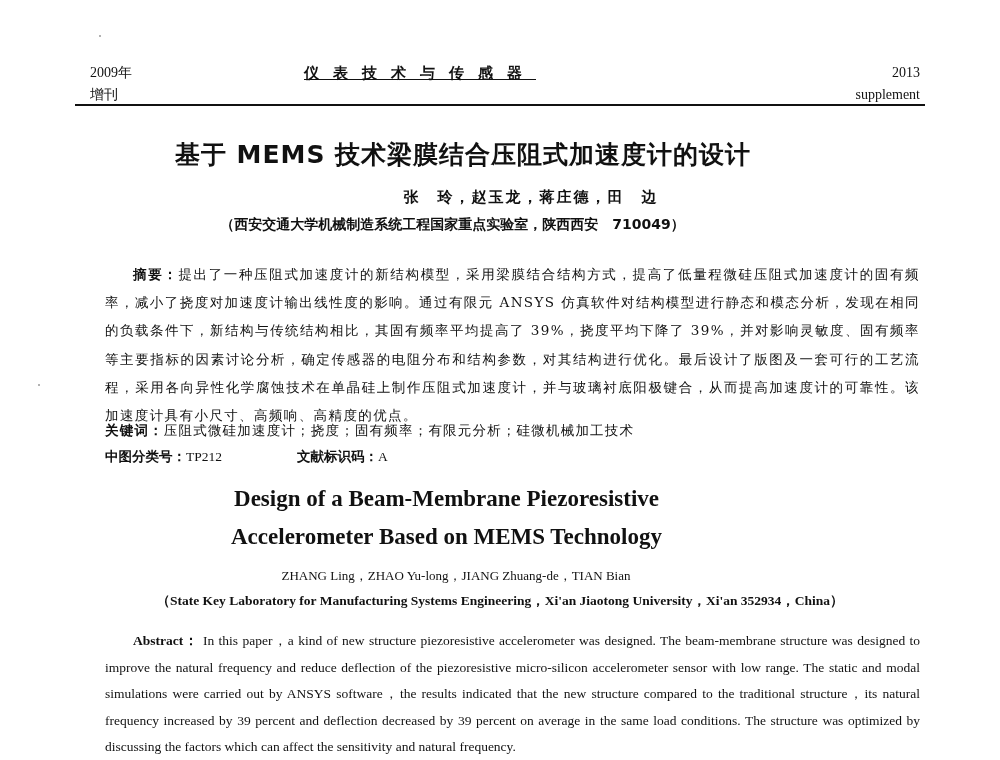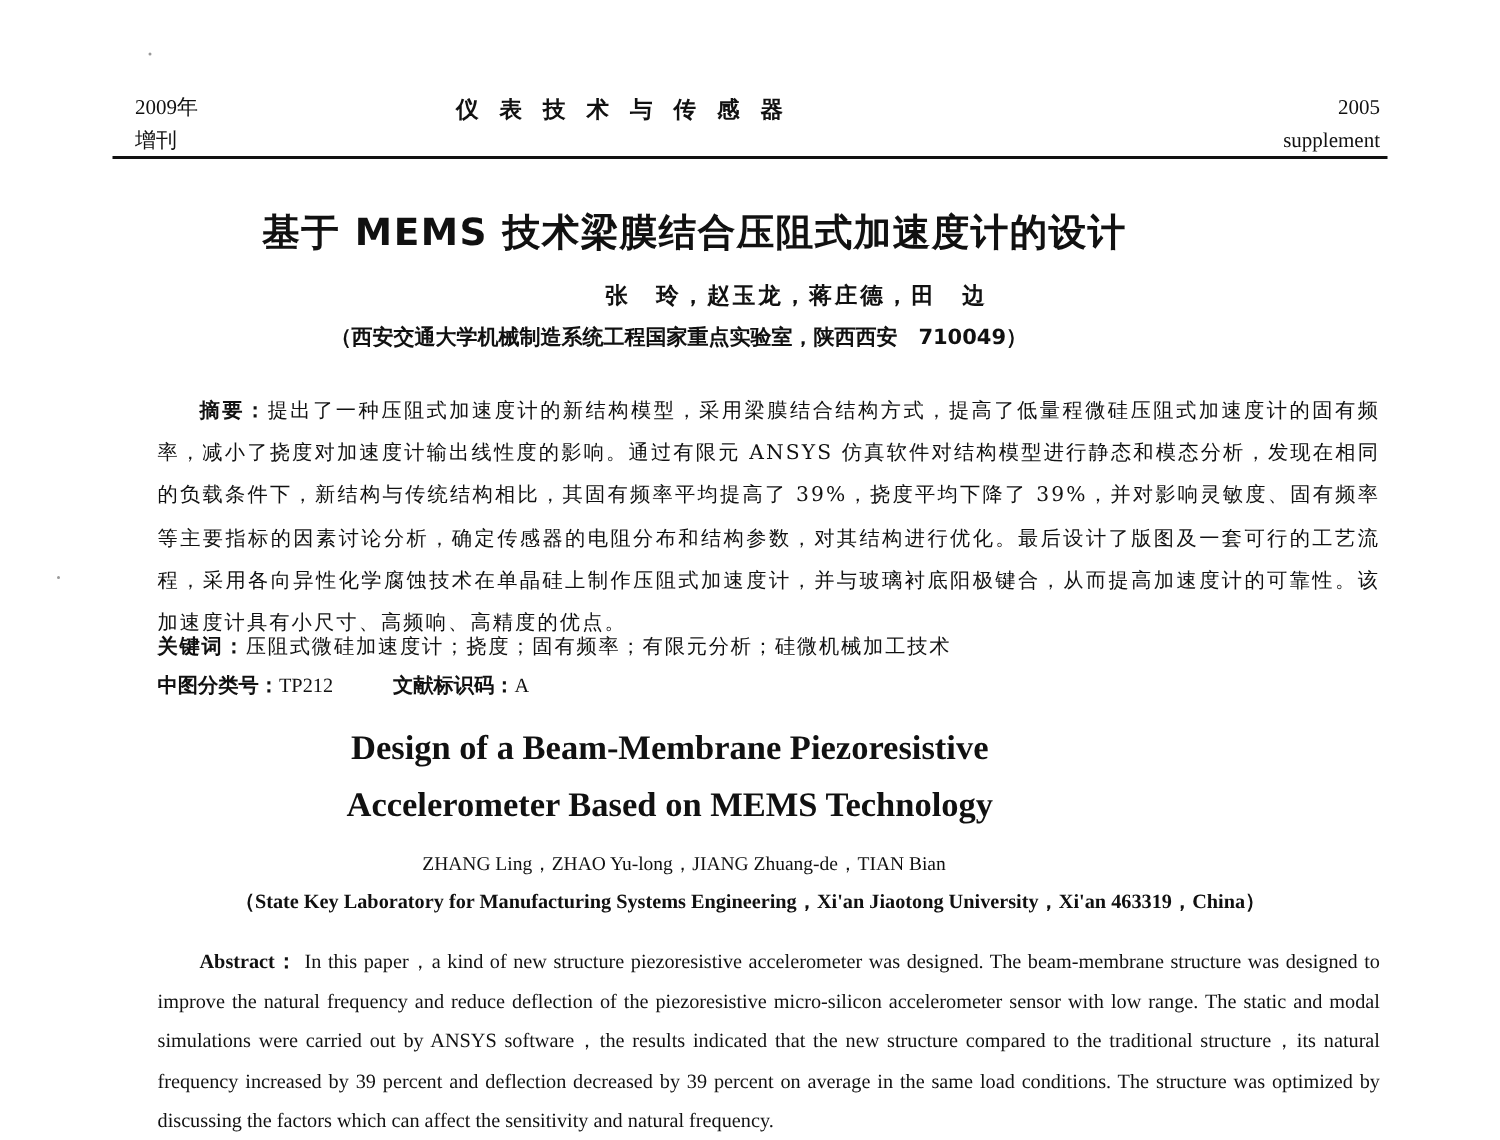--- a/index.html
+++ b/index.html
@@ -1,31 +1,31 @@
 <!DOCTYPE html>
 <html><head>
   <meta charset="utf-8">
   <style>
     html, body { margin: 0; padding: 0; background: #ffffff; }
     body { width: 1000px; height: 760px; position: relative; overflow: hidden; color: #111; font-family: "Liberation Serif", "DejaVu Serif", serif; }
     .abs { position: absolute; }
     .hdr-left { left: 90px; top: 62px; font-size: 14px; line-height: 22px; }
-    .hdr-center { left: 0; width: 840px; top: 62px; text-align: center; }
+    .hdr-center { left: 0; width: 840px; top: 62px; text-align: center; text-decoration: underline; }
     .hdr-center .cn { font-size: 15px; font-weight: bold; letter-spacing: 14px; line-height: 22px; font-family: "DejaVu Serif", serif; }
     .hdr-center .en { font-size: 13px; line-height: 20px; word-spacing: 5px; }
     .hdr-right { right: 80px; top: 62px; font-size: 14px; line-height: 22px; text-align: right; }
     .hdr-rule { left: 75px; width: 850px; top: 104px; height: 2px; background: #111; }
     .title-cn { left: 0; width: 926px; top: 138px; text-align: center; font-size: 25px; font-weight: bold; font-family: "DejaVu Sans", sans-serif; letter-spacing: 1px; }
     .authors-cn { left: 0; width: 1000px; top: 188px; text-align: center; font-size: 15px; font-weight: bold; letter-spacing: 2px; padding-left: 31px; }
     .affil-cn { left: 0; width: 905px; top: 216px; text-align: center; font-size: 14px; font-weight: bold; font-family: "DejaVu Sans", sans-serif; }
     .abstract-cn { left: 105px; width: 815px; top: 260px; font-size: 13.5px; line-height: 28.2px; letter-spacing: 1.4px; text-align: justify; font-family: "DejaVu Serif", serif; }
     .abstract-cn .lbl { font-weight: bold; margin-left: 28px; }
     .kw { left: 105px; top: 422px; font-size: 13.5px; letter-spacing: 1.2px; font-family: "DejaVu Serif", serif; }
     .kw .lbl { font-weight: bold; }
-    .meta { left: 105px; top: 448px; font-size: 13.5px; font-family: "DejaVu Sans", sans-serif; font-weight: bold; display: flex; gap: 40px; }
+    .meta { left: 105px; top: 448px; font-size: 13.5px; font-family: "DejaVu Sans", sans-serif; font-weight: bold; display: flex; gap: 75px; }
     .meta span.v { font-weight: normal; font-family: "Liberation Serif", serif; }
     .title-en { left: 0; width: 893px; top: 480px; text-align: center; font-size: 23px; font-weight: bold; line-height: 38px; }
     .authors-en { left: 0; width: 912px; top: 567px; text-align: center; font-size: 13px; }
     .affil-en { left: 0; width: 1000px; top: 592px; text-align: center; font-size: 13.5px; font-weight: bold; }
     .abstract-en { left: 105px; width: 815px; top: 628px; font-size: 13.5px; line-height: 26.5px; text-align: justify; }
     .abstract-en .lbl { font-weight: bold; margin-left: 28px; }
     .speck { width: 2px; height: 2px; background: #999; border-radius: 1px; }
   </style>
 </head>
 <body>
@@ -36,21 +36,21 @@
 <div class="abs hdr-left">
   <div>2009年</div>
   <div>增刊</div>
 </div>
 
 <div class="abs hdr-center">
   <div class="cn">仪表技术与传感器</div>
 </div>
 
 <div class="abs hdr-right">
-  <div>2005</div>
+  <div>2013</div>
   <div>supplement</div>
 </div>
 
 <div class="abs hdr-rule"></div>
 
 <div class="abs title-cn">基于 MEMS 技术梁膜结合压阻式加速度计的设计</div>
 <div class="abs authors-cn">张　玲，赵玉龙，蒋庄德，田　边</div>
 <div class="abs affil-cn">（西安交通大学机械制造系统工程国家重点实验室，陕西西安　710049）</div>
 
 <div class="abs abstract-cn">
@@ -65,17 +65,17 @@
   <div><span>中图分类号：</span><span class="v">TP212</span></div>
   <div><span>文献标识码：</span><span class="v">A</span></div>
 </div>
 
 <div class="abs title-en">
   <div>Design of a Beam-Membrane Piezoresistive</div>
   <div>Accelerometer Based on MEMS Technology</div>
 </div>
 
 <div class="abs authors-en">ZHANG Ling，ZHAO Yu-long，JIANG Zhuang-de，TIAN Bian</div>
-<div class="abs affil-en">（State Key Laboratory for Manufacturing Systems Engineering，Xi'an Jiaotong University，Xi'an 463319，China）</div>
+<div class="abs affil-en">（State Key Laboratory for Manufacturing Systems Engineering，Xi'an Jiaotong University，Xi'an 352934，China）</div>
 
 <div class="abs abstract-en">
   <span class="lbl">Abstract：</span><span> In this paper，a kind of new structure piezoresistive accelerometer was designed. The beam-membrane structure was designed to improve the natural frequency and reduce deflection of the piezoresistive micro-silicon accelerometer sensor with low range. The static and modal simulations were carried out by ANSYS software，the results indicated that the new structure compared to the traditional structure，its natural frequency increased by 39 percent and deflection decreased by 39 percent on average in the same load conditions. The structure was optimized by discussing the factors which can affect the sensitivity and natural frequency.</span>
 </div>
 
 </body></html>

